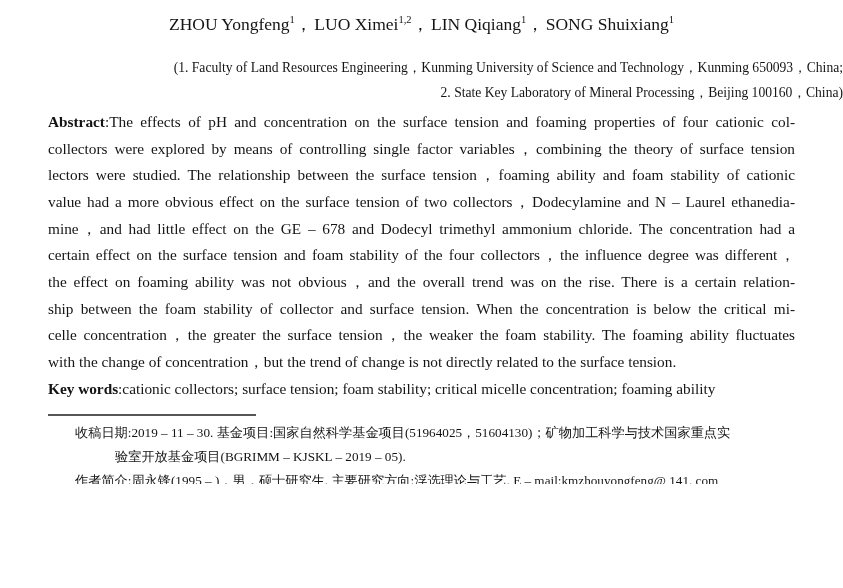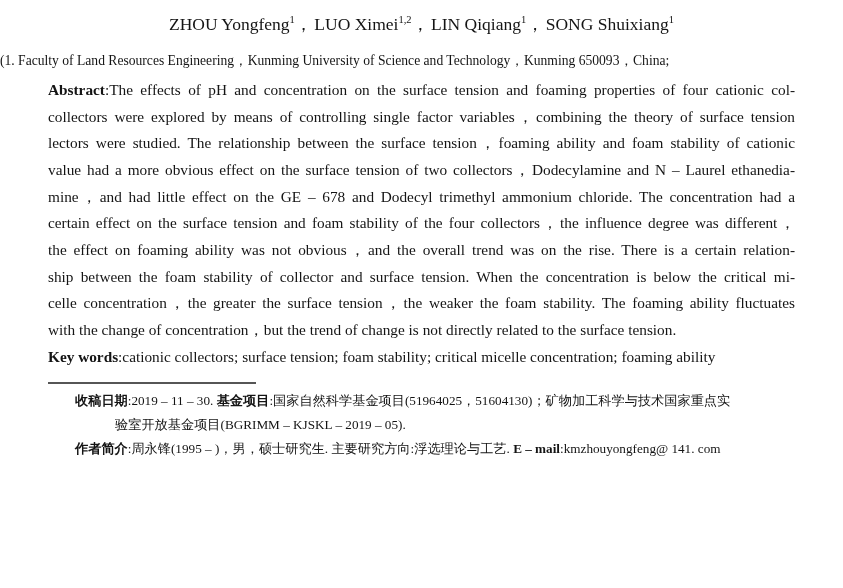--- a/index.html
+++ b/index.html
@@ -17,24 +17,24 @@
     padding-top: 5px;
     text-align: center;
     font-size: 17.5px;
     line-height: 30px;
     white-space: nowrap;
   }
   .authors sup { font-size: 10.5px; }
   .authors .sep { letter-spacing: 2px; }
   
   .affiliations {
-    text-align: left;
+    text-align: right;
     font-size: 13.6px;
     line-height: 25px;
-    margin-top: 9px;
+    margin-top: 16px;
     white-space: nowrap;
   }
   
   .abstract {
     margin: 4px 0 0 48px;
     width: 747px;
     font-size: 15.3px;
     line-height: 26.7px;
   }
   .abs-line {
@@ -55,33 +55,34 @@
   .footnote {
     margin: 5px 0 0 48px;
     width: 780px;
     font-size: 13.2px;
     line-height: 24.4px;
     white-space: nowrap;
   }
   .footnote div { margin: 0; }
   .fn-indent1 { padding-left: 27px; }
   .fn-indent2 { padding-left: 67px; }
-  .footnote b { font-weight: bold; }
+  .footnote b { font-weight: normal; }
 </style>
 </head>
 <body>
 
 <div class="page">
 
   <div class="authors">
     <span><span>ZHOU Yongfeng</span><sup>1</sup></span><span class="sep">，</span><span><span>LUO Ximei</span><sup>1,2</sup></span><span class="sep">，</span><span><span>LIN Qiqiang</span><sup>1</sup></span><span class="sep">，</span><span><span>SONG Shuixiang</span><sup>1</sup></span>
   </div>
 
   <div class="affiliations">
     <div>(1. Faculty of Land Resources Engineering，Kunming University of Science and Technology，Kunming 650093，China;</div>
+    <div>2. State Key Laboratory of Mineral Processing，Beijing 100160，China)</div>
   </div>
 
   <div class="abstract">
     <div class="abs-line"><b>Abstract</b><span>:The effects of pH and concentration on the surface tension and foaming properties of four cationic col-</span></div>
     <div class="abs-line">collectors were explored by means of controlling single factor variables，combining the theory of surface tension</div>
     <div class="abs-line">lectors were studied. The relationship between the surface tension，foaming ability and foam stability of cationic</div>
     <div class="abs-line">value had a more obvious effect on the surface tension of two collectors，Dodecylamine and N – Laurel ethanedia-</div>
     <div class="abs-line">mine，and had little effect on the GE – 678 and Dodecyl trimethyl ammonium chloride. The concentration had a</div>
     <div class="abs-line">certain effect on the surface tension and foam stability of the four collectors，the influence degree was different，</div>
     <div class="abs-line">the effect on foaming ability was not obvious，and the overall trend was on the rise. There is a certain relation-</div>

